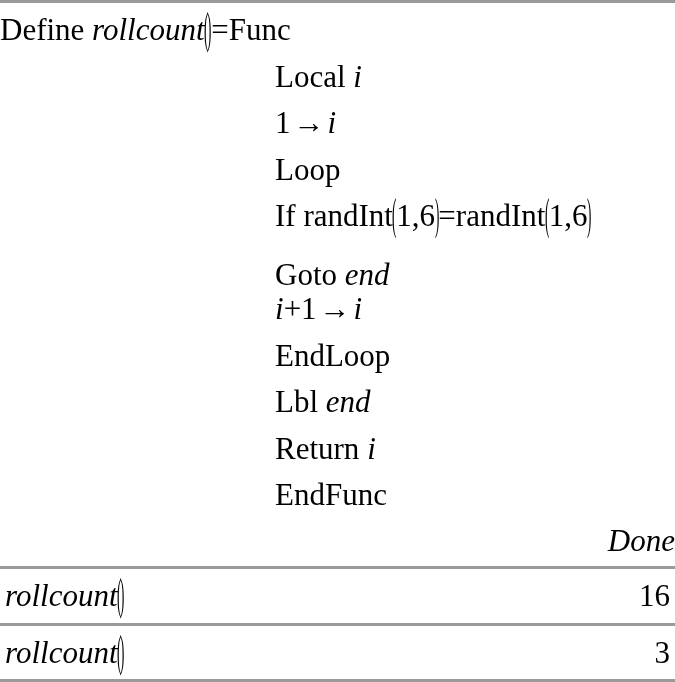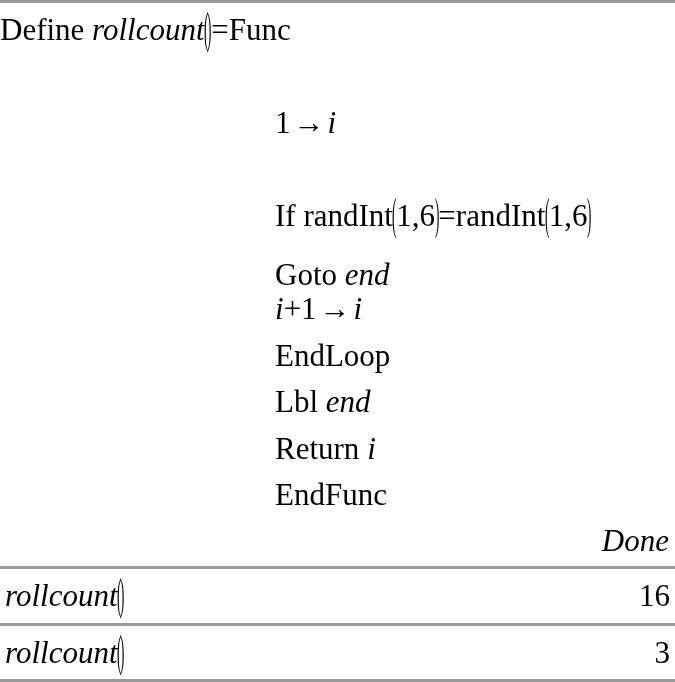--- a/index.html
+++ b/index.html
@@ -70,21 +70,21 @@
 
   .arrow {
     font-style: normal;
     padding: 0 3px;
   }
   .eq { font-style: normal; }
 
   
   .done-row {
     position: absolute;
-    left: 0;
+    left: 6px;
     top: 513px;
     width: 669px;
     height: 50px;
     line-height: 50px;
     text-align: right;
     font-size: 31px;
     font-style: italic;
   }
 
   
@@ -132,21 +132,23 @@
 </style>
 </head>
 <body>
 
 <div class="top-rule"></div>
 
 <div class="calc-doc">
 
   <div class="prog-block" id="prog-block">
       <div class="code-line" style="top: 10px;"><span class="kw">Define </span><span class="var">rollcount</span><span class="paren">(</span><span class="paren">)</span><span class="eq">=</span><span class="kw">Func</span></div>
+      <div class="code-line" style="top: 56.5px;"><span class="ind"></span><span class="kw">Local </span><span class="var">i</span></div>
       <div class="code-line" style="top: 103px;"><span class="ind"></span><span class="num">1</span><span class="arrow">→</span><span class="var">i</span></div>
+      <div class="code-line" style="top: 149.5px;"><span class="ind"></span><span class="kw">Loop</span></div>
       <div class="code-line" style="top: 196px;"><span class="ind"></span><span class="kw">If randInt</span><span class="paren">(</span><span class="num">1,6</span><span class="paren">)</span><span class="eq">=</span><span class="kw">randInt</span><span class="paren">(</span><span class="num">1,6</span><span class="paren">)</span></div>
       <div class="code-line" style="top: 242.5px; margin-top: 12px;"><span class="ind"></span><span class="kw">Goto </span><span class="var">end</span></div>
       <div class="code-line" style="top: 289px;"><span class="ind"></span><span class="var">i</span><span class="op">+</span><span class="num">1</span><span class="arrow">→</span><span class="var">i</span></div>
       <div class="code-line" style="top: 335.5px;"><span class="ind"></span><span class="kw">EndLoop</span></div>
       <div class="code-line" style="top: 382px;"><span class="ind"></span><span class="kw">Lbl </span><span class="var">end</span></div>
       <div class="code-line" style="top: 428.5px;"><span class="ind"></span><span class="kw">Return </span><span class="var">i</span></div>
       <div class="code-line" style="top: 475px;"><span class="ind"></span><span class="kw">EndFunc</span></div>
     </div>
 
   <div class="done-row">Done</div>

